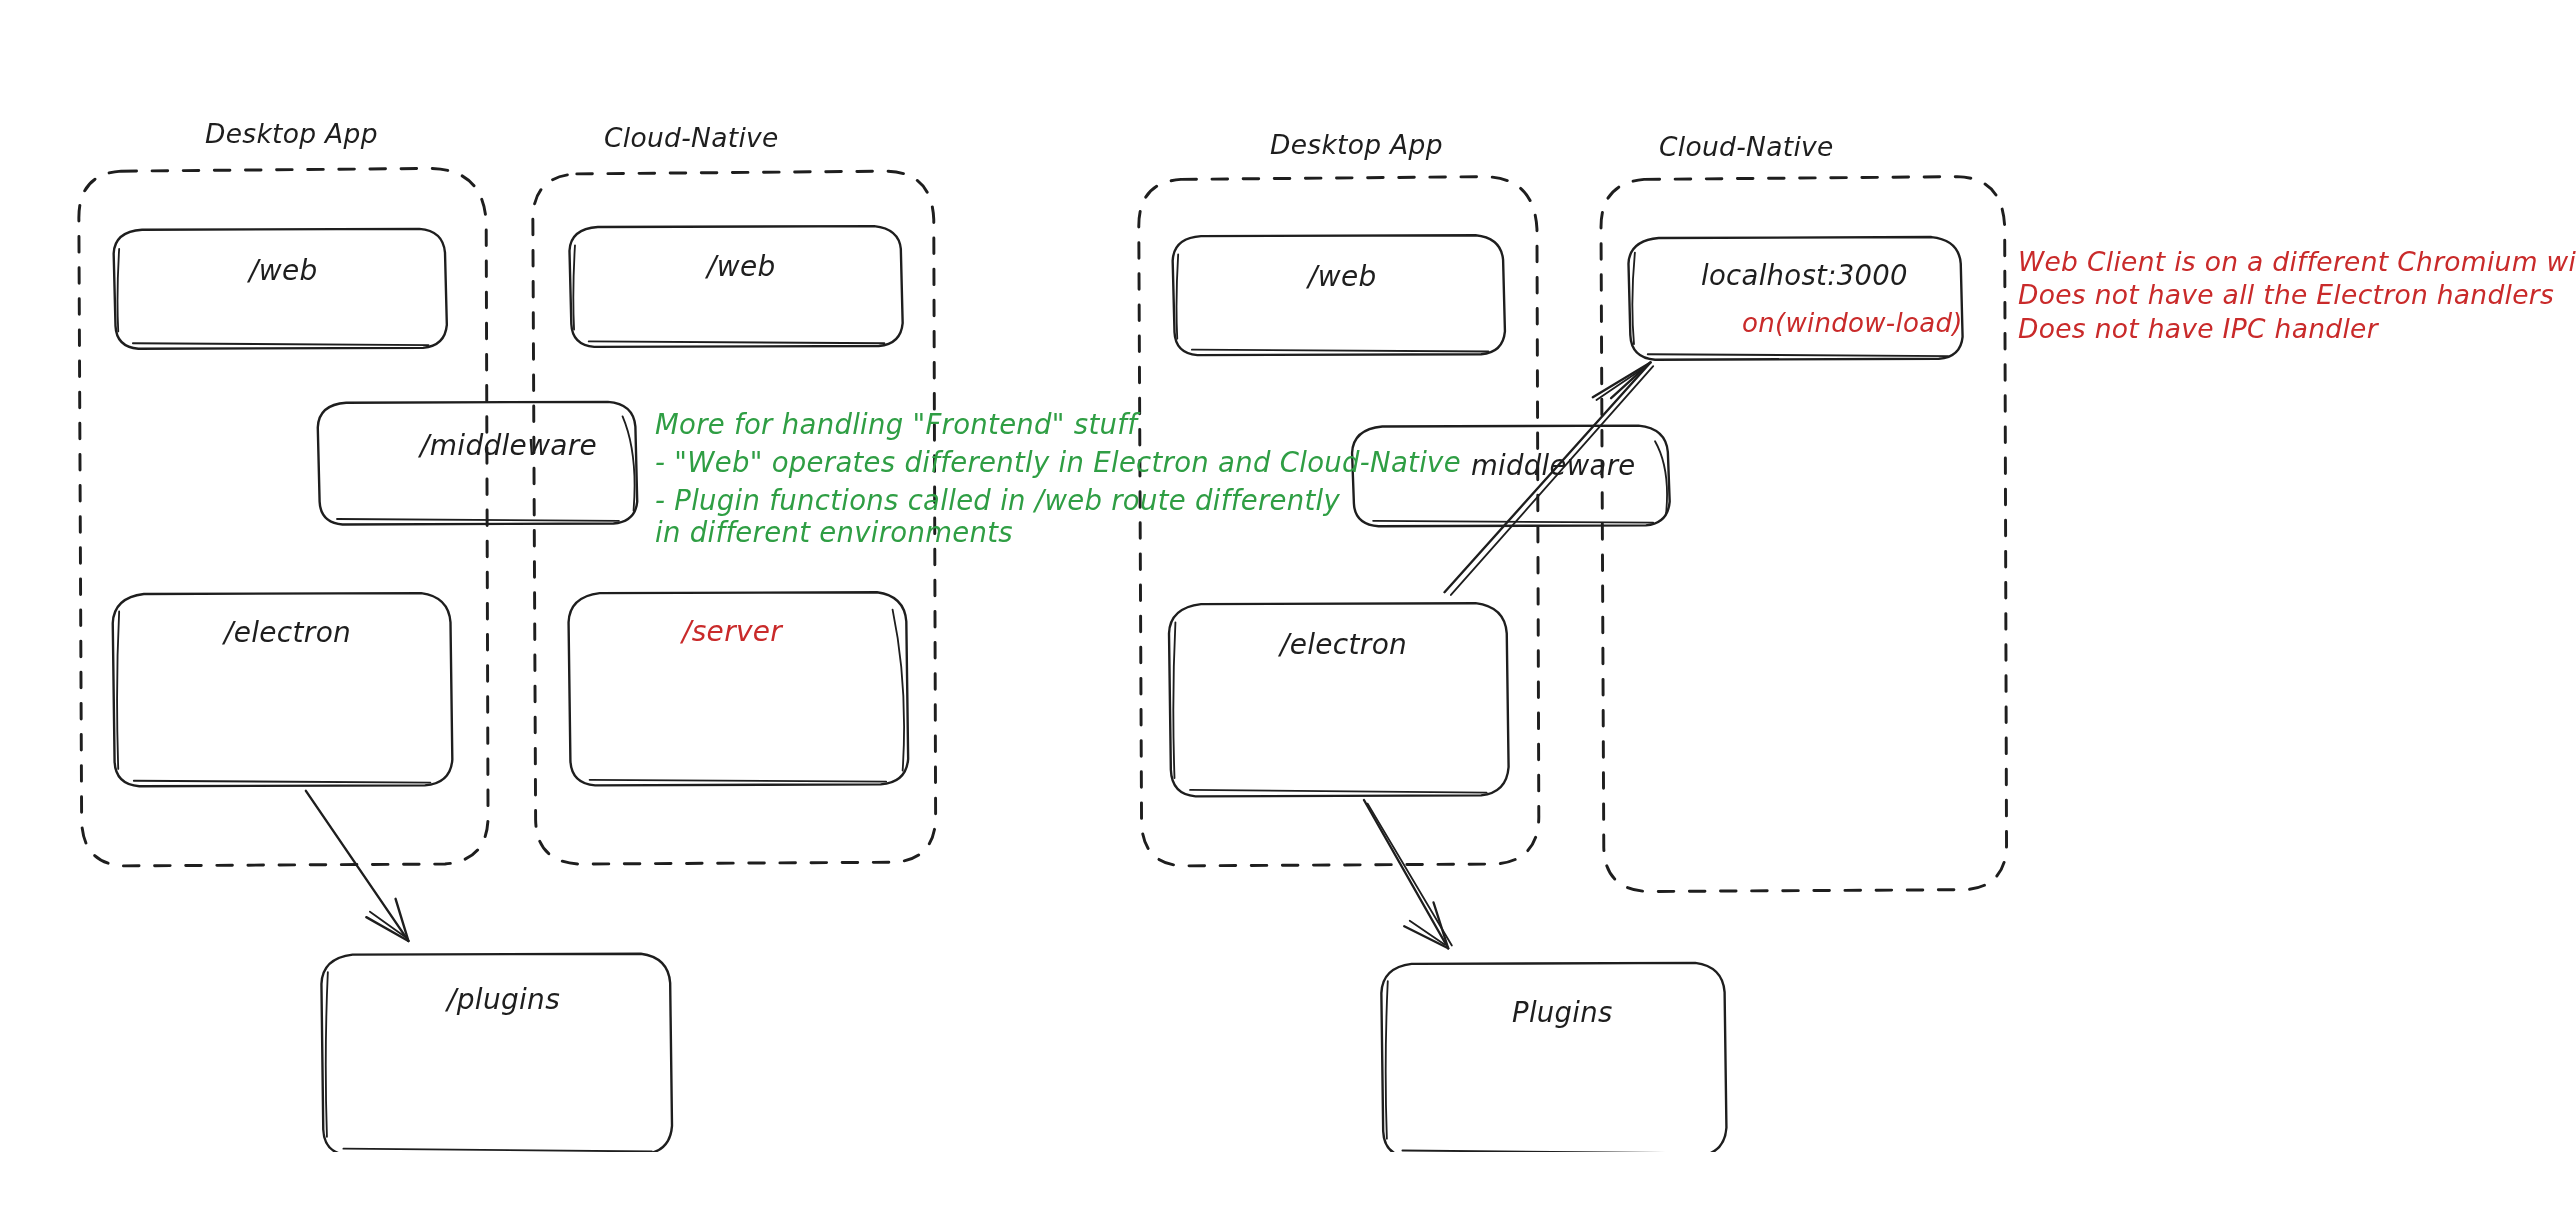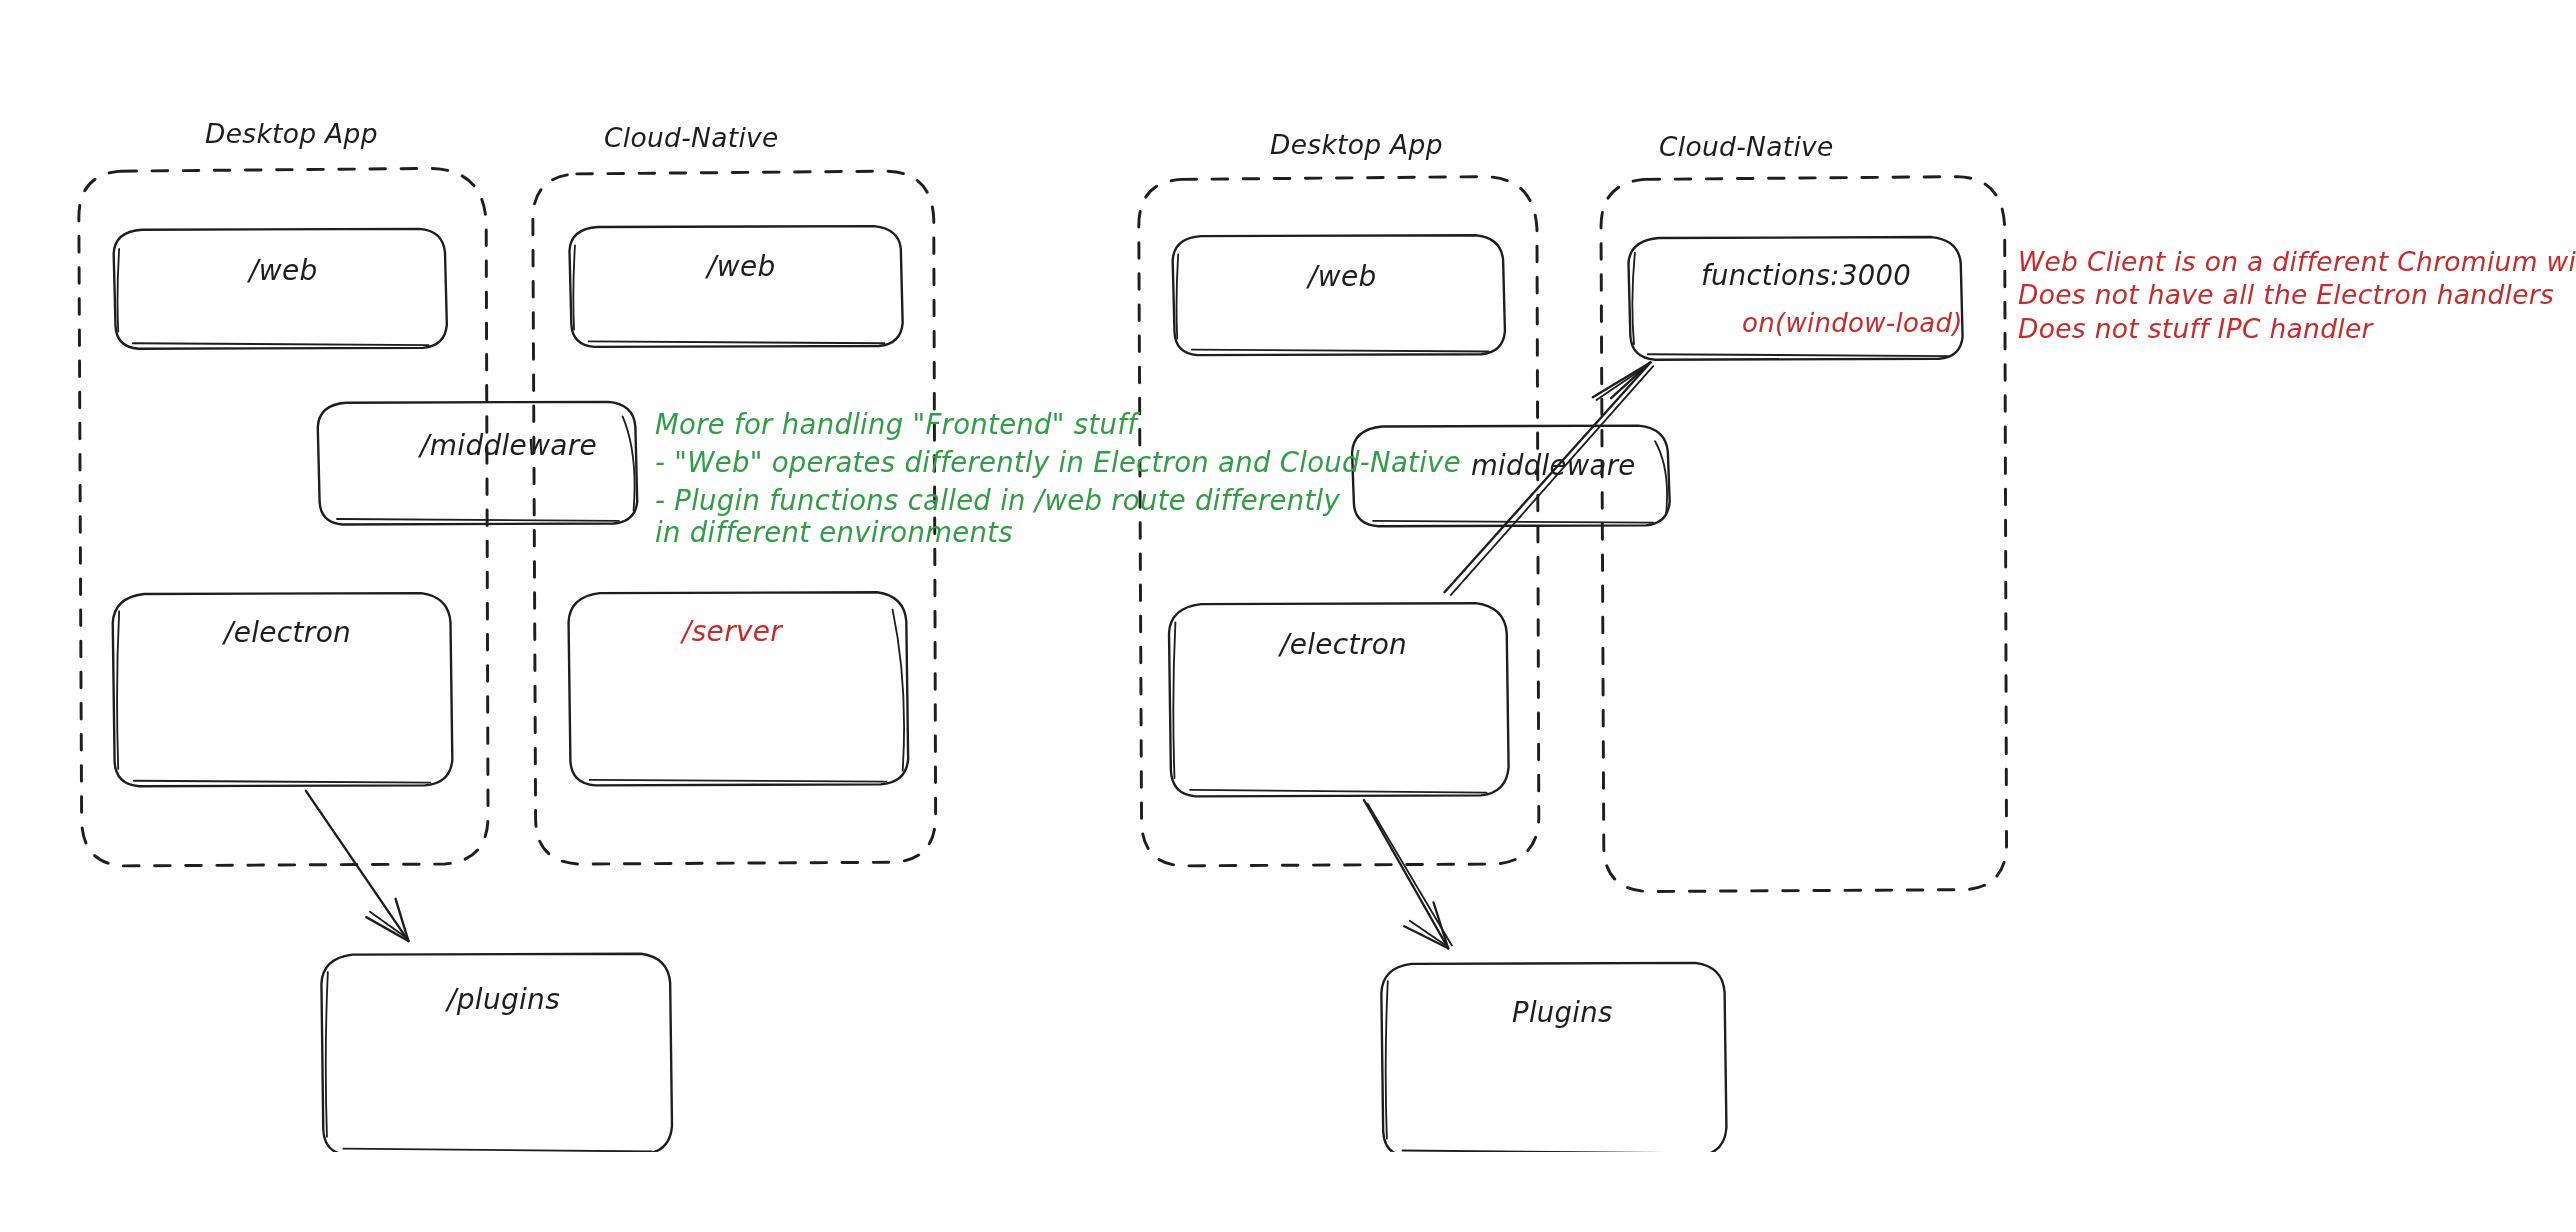--- a/index.html
+++ b/index.html
@@ -207,32 +207,32 @@
   <div class="lbl hand note-green" style="left:655px; top:406px;">More for handling "Frontend" stuff</div>
   <div class="lbl hand note-green" style="left:655px; top:444px;">- "Web" operates differently in Electron and Cloud-Native</div>
   <div class="lbl hand note-green" style="left:655px; top:514px;">in different environments</div>
   <div class="lbl hand note-green" style="left:655px; top:482px;">- Plugin functions called in /web route differently</div>
 
   <div class="lbl hand group-title" style="left:1270px; top:128px;">Desktop App</div>
   <div class="lbl hand group-title" style="left:1659px; top:130px;">Cloud-Native</div>
 
   <div class="lbl hand box-label" style="left:1308px; top:259px;">/web</div>
 
-  <div class="lbl hand box-label-sm" style="left:1701px; top:257px;">functions:3000</div>
+  <div class="lbl hand box-label-sm" style="left:1701px; top:257px;">localhost:3000</div>
   <div class="lbl hand sub-red" style="left:1742px; top:306px;">on(window-load)</div>
 
   <div class="lbl hand box-label-sm" style="left:1471px; top:447px;">middleware</div>
 
   <div class="lbl hand box-label" style="left:1280px; top:627px;">/electron</div>
 
   <div class="lbl hand box-label-sm" style="left:1512px; top:994px;font-style:italic;">Plugins</div>
 
   <div class="lbl hand note-red" style="left:2018px; top:244px;">Web Client is on a different Chromium window</div>
   <div class="lbl hand note-red" style="left:2018px; top:277px;">Does not have all the Electron handlers</div>
-  <div class="lbl hand note-red" style="left:2018px; top:311px;">Does not stuff IPC handler</div>
+  <div class="lbl hand note-red" style="left:2018px; top:311px;">Does not have IPC handler</div>
 
   <div class="hit" style="left:114px; top:228px; width:333px; height:122px;"></div>
   <div class="hit" style="left:569px; top:225px; width:333px; height:122px;"></div>
   <div class="hit" style="left:318px; top:401px; width:319px; height:124px;"></div>
   <div class="hit" style="left:113px; top:592px; width:340px; height:195px;"></div>
   <div class="hit" style="left:568px; top:591px; width:340px; height:195px;"></div>
   <div class="hit" style="left:321px; top:953px; width:351px; height:203px;"></div>
 
   <div class="hit" style="left:1173px; top:234px; width:332px; height:122px;"></div>
   <div class="hit" style="left:1629px; top:236px; width:334px; height:124px;"></div>

